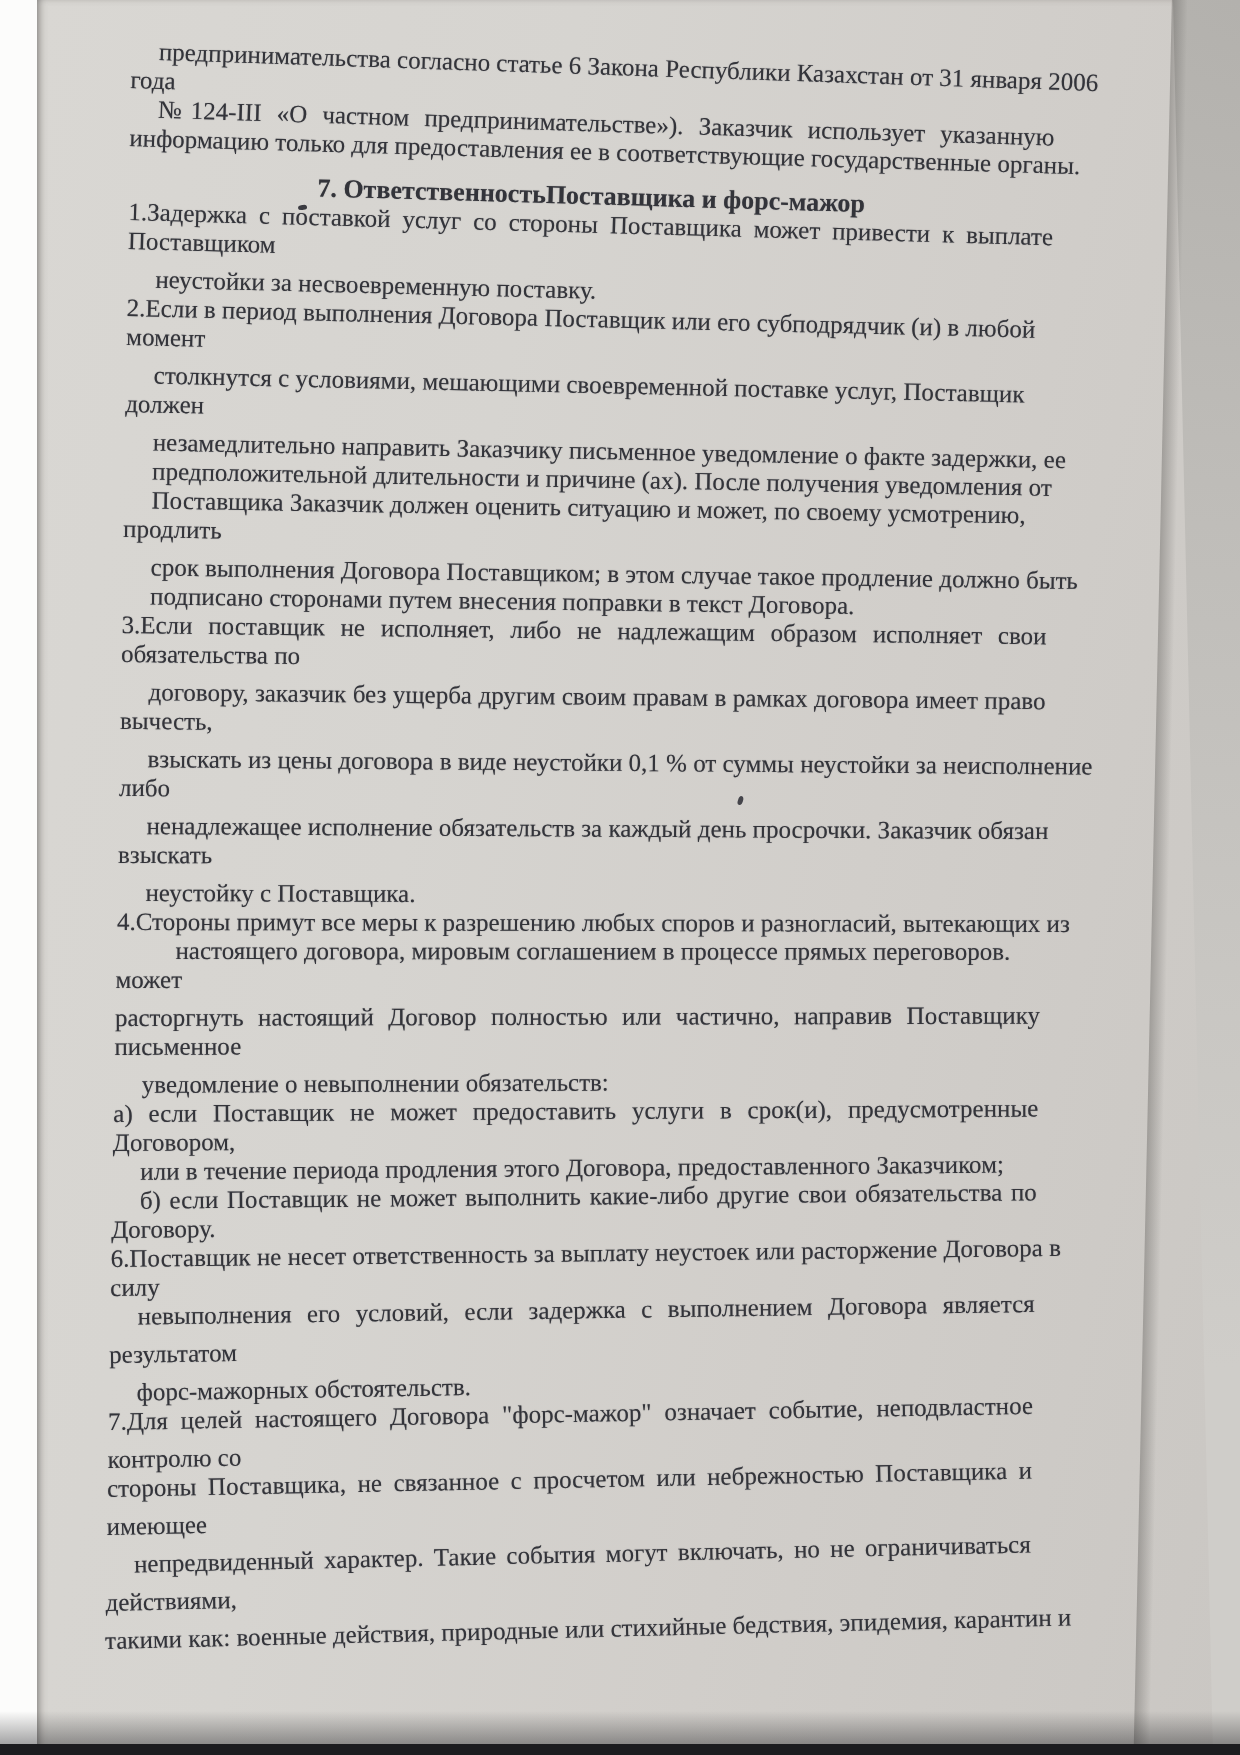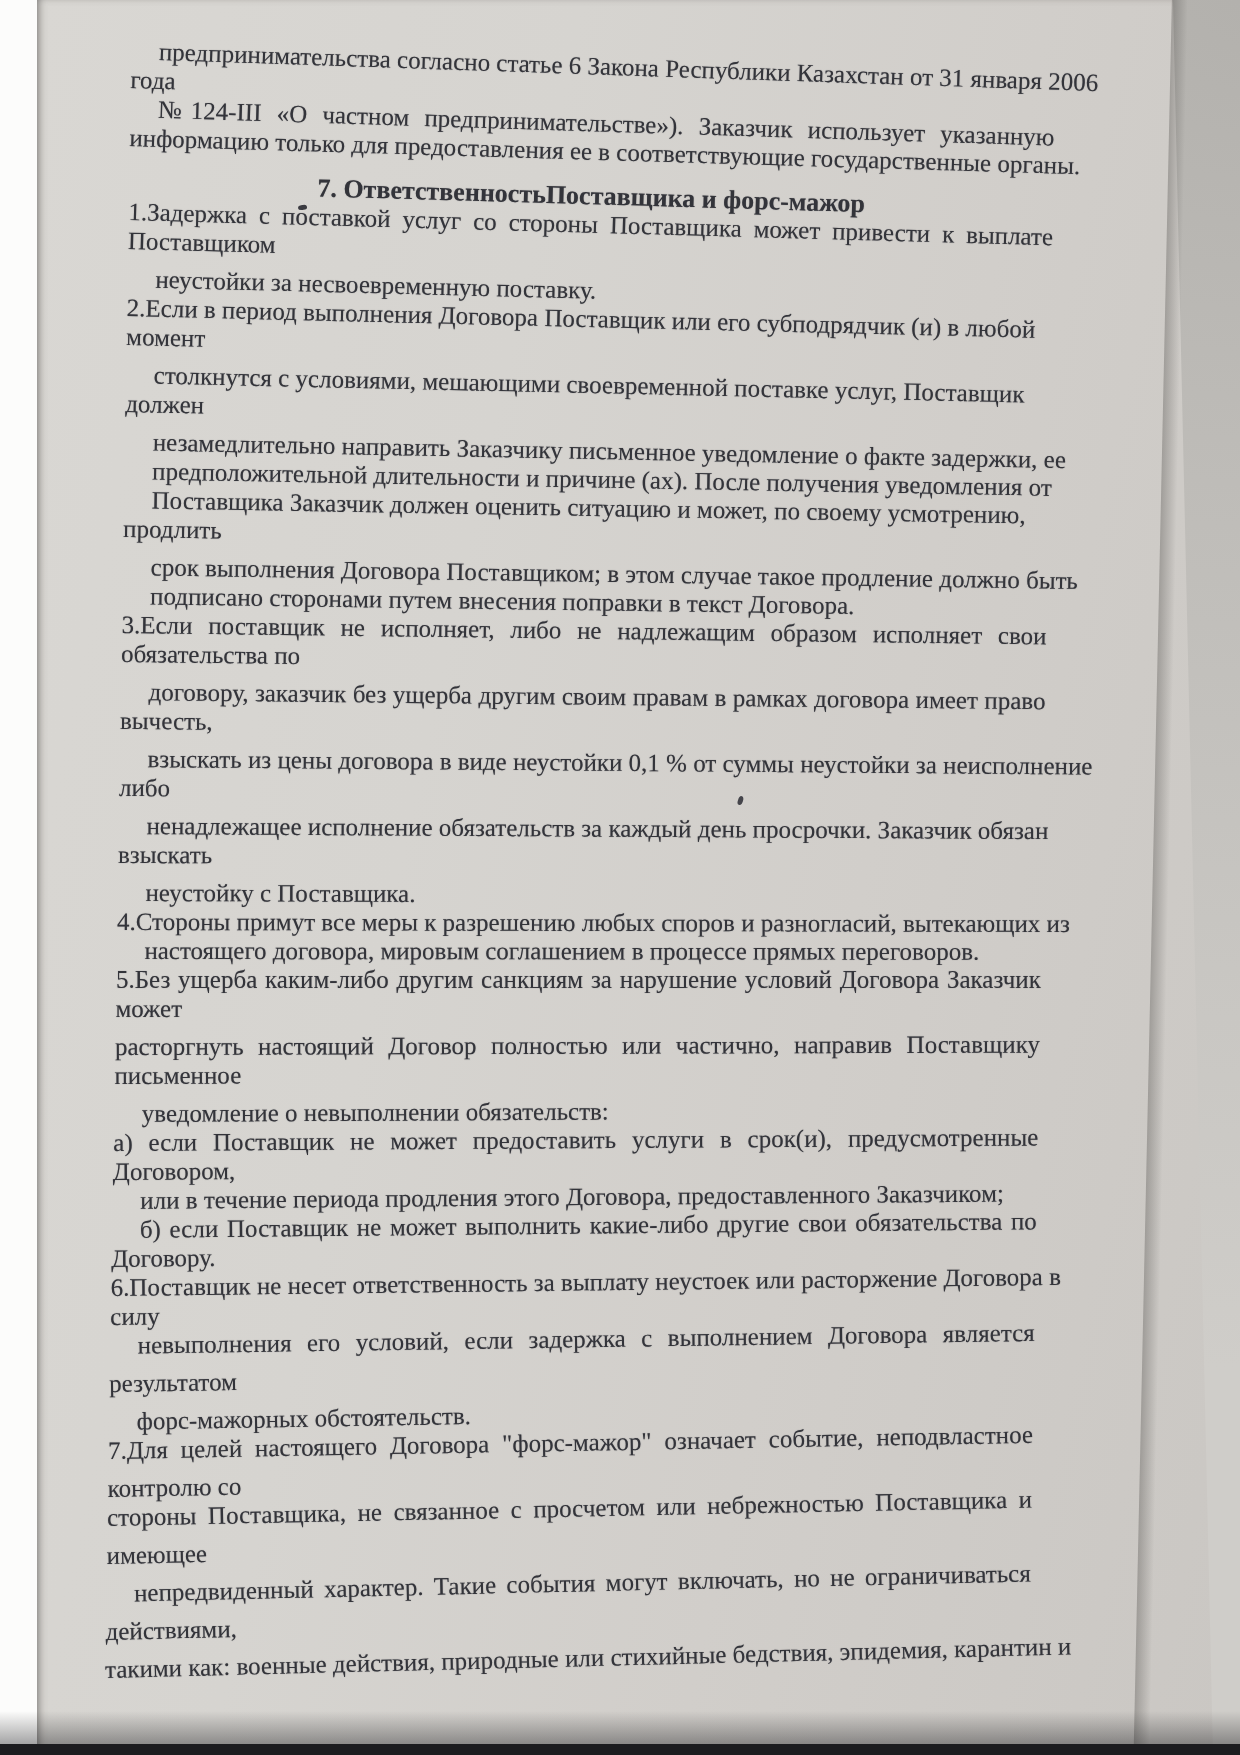--- a/index.html
+++ b/index.html
@@ -74,22 +74,21 @@
         <div class="line j" style="transform: translateX(12.6px) rotate(0.71deg); transform-origin: 0px 50%;">3.Если поставщик не исполняет, либо не надлежащим образом исполняет свои</div>
         <div class="line" style="transform: translateX(12.1px) rotate(0.65deg); transform-origin: 0px 50%;">обязательства по</div>
         <div class="line ind gap j" style="transform: translateX(11.6px) rotate(0.58deg); transform-origin: 0px 50%;">договору, заказчик без ущерба другим своим правам в рамках договора имеет право</div>
         <div class="line" style="transform: translateX(11.1px) rotate(0.51deg); transform-origin: 0px 50%;">вычесть,</div>
         <div class="line ind gap" style="transform: translateX(10.6px) rotate(0.45deg); transform-origin: 0px 50%;">взыскать из цены договора в виде неустойки 0,1 % от суммы неустойки за неисполнение</div>
         <div class="line" style="transform: translateX(10px) rotate(0.38deg); transform-origin: 0px 50%;">либо</div>
         <div class="line ind gap j" style="transform: translateX(9.5px) rotate(0.32deg); transform-origin: 0px 50%;">ненадлежащее исполнение обязательств за каждый день просрочки. Заказчик обязан</div>
         <div class="line" style="transform: translateX(9px) rotate(0.25deg); transform-origin: 0px 50%;">взыскать</div>
         <div class="line ind gap" style="transform: translateX(8.5px) rotate(0.18deg); transform-origin: 0px 50%;">неустойку с Поставщика.</div>
         <div class="line" style="transform: translateX(8px) rotate(0.12deg); transform-origin: 0px 50%;">4.Стороны примут все меры к разрешению любых споров и разногласий, вытекающих из</div>
-        <div class="line ind" style="transform: translateX(7.4px) rotate(0.05deg); transform-origin: 0px 50%;">настоящего договора, мировым соглашением в процессе прямых переговоров.</div>
-        <div class="line j" style="transform: translateX(6.9px) rotate(-0.01deg); transform-origin: 0px 50%;">5.Без ущерба каким-либо другим санкциям за нарушение условий Договора Заказчик</div>
+        <div class="line ind" style="transform: translateX(7.4px) rotate(0.05deg); transform-origin: 0px 50%; text-align: center;">настоящего договора, мировым соглашением в процессе прямых переговоров.</div>
         <div class="line" style="transform: translateX(6.4px) rotate(-0.08deg); transform-origin: 0px 50%;">может</div>
         <div class="line gap j" style="transform: translateX(5.9px) rotate(-0.15deg); transform-origin: 0px 50%;">расторгнуть настоящий Договор полностью или частично, направив Поставщику</div>
         <div class="line" style="transform: translateX(5.4px) rotate(-0.21deg); transform-origin: 0px 50%;">письменное</div>
         <div class="line ind gap" style="transform: translateX(4.8px) rotate(-0.28deg); transform-origin: 0px 50%;">уведомление о невыполнении обязательств:</div>
         <div class="line j" style="transform: translateX(4.3px) rotate(-0.34deg); transform-origin: 0px 50%;">а) если Поставщик не может предоставить услуги в срок(и), предусмотренные</div>
         <div class="line" style="transform: translateX(3.8px) rotate(-0.41deg); transform-origin: 0px 50%;">Договором,</div>
         <div class="line ind" style="transform: translateX(3.3px) rotate(-0.48deg); transform-origin: 0px 50%;">или в течение периода продления этого Договора, предоставленного Заказчиком;</div>
         <div class="line ind j" style="transform: translateX(2.8px) rotate(-0.54deg); transform-origin: 0px 50%;">б) если Поставщик не может выполнить какие-либо другие свои обязательства по</div>
         <div class="line" style="transform: translateX(2.2px) rotate(-0.61deg); transform-origin: 0px 50%;">Договору.</div>
         <div class="line j" style="transform: translateX(1.7px) rotate(-0.67deg); transform-origin: 0px 50%;">6.Поставщик не несет ответственность за выплату неустоек или расторжение Договора в</div>

